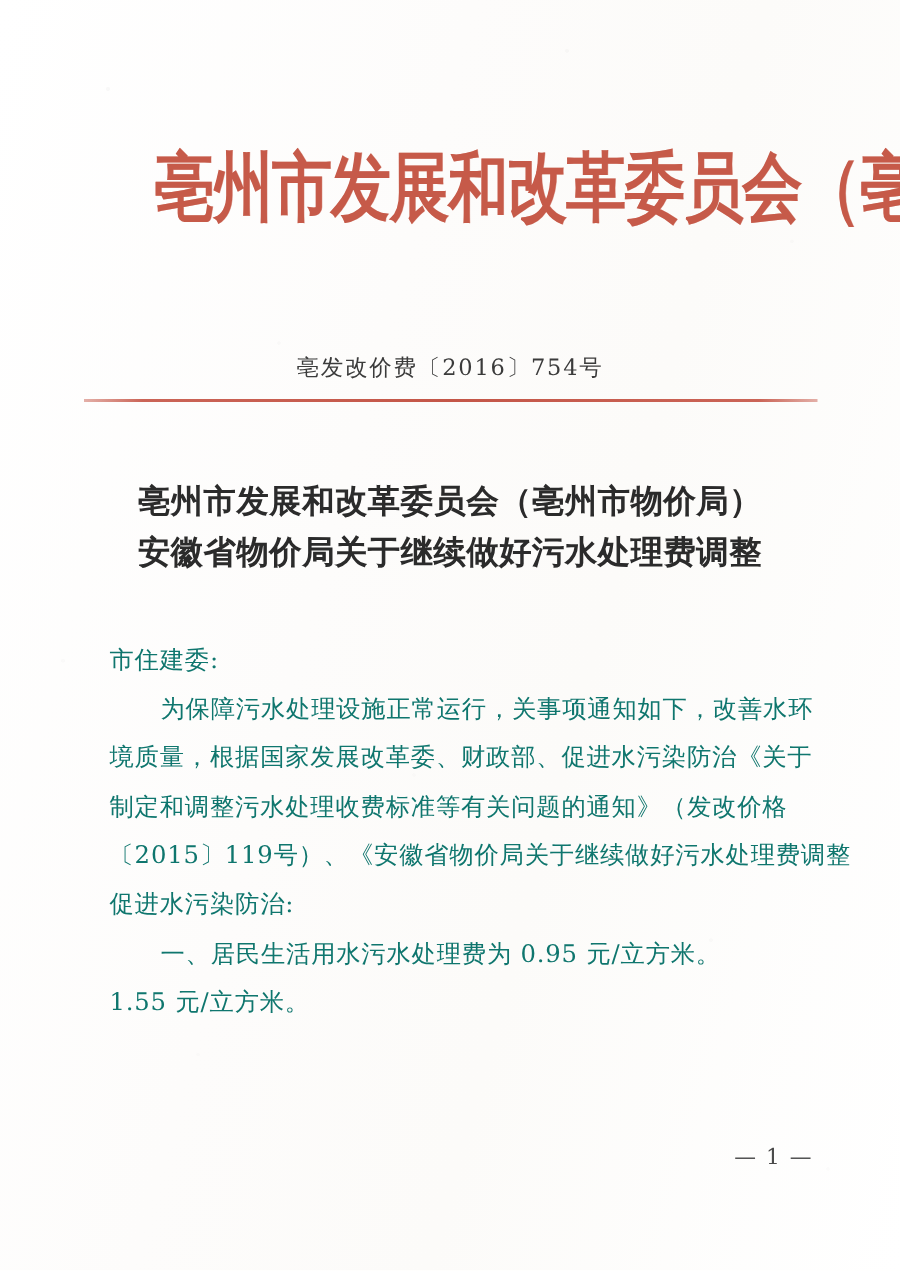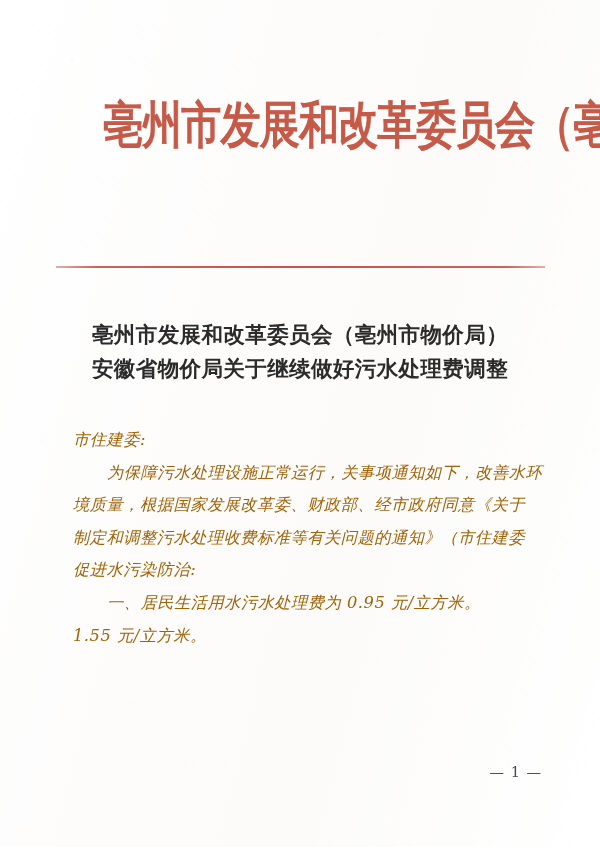--- a/index.html
+++ b/index.html
@@ -102,24 +102,23 @@
   
   #body {
     position: absolute;
     left: 73px;
     top: 424px;
     width: 455px;
   }
   .body-line {
     font-size: 16.2px;
     line-height: 32.6px;
-    color: #a16207;
+    color: #0f766e;
     letter-spacing: 0.55px;
     white-space: nowrap;
-    font-style: italic;
   }
   .indent-2 { padding-left: 34px; }
 
   
   #page-number {
     position: absolute;
     left: 0;
     right: 58px;
     top: 764px;
     text-align: right;
@@ -132,35 +131,37 @@
 <body>
 
 <div id="page">
 
   <div id="paper-texture"></div>
 
   <div id="masthead">
     <span id="masthead-text">亳州市发展和改革委员会（亳州市物价局）文件</span>
   </div>
 
+  <div id="docnum">亳发改价费〔2016〕754号</div>
 
   <div id="red-rule"></div>
 
   <div id="title">
     <div class="title-line">亳州市发展和改革委员会（亳州市物价局）</div>
     <div class="title-line">安徽省物价局关于继续做好污水处理费调整</div>
   </div>
 
   <div id="body">
 
     <div class="body-line">市住建委:</div>
 
     <div class="body-line indent-2">为保障污水处理设施正常运行，关事项通知如下，改善水环</div>
-    <div class="body-line">境质量，根据国家发展改革委、财政部、经市政府同意《关于</div>
-    <div class="body-line">制定和调整污水处理收费标准等有关问题的通知》（市住建委</div>
+    <div class="body-line">境质量，根据国家发展改革委、财政部、促进水污染防治《关于</div>
+    <div class="body-line">制定和调整污水处理收费标准等有关问题的通知》（发改价格</div>
+    <div class="body-line">〔2015〕119号）、《安徽省物价局关于继续做好污水处理费调整</div>
     <div class="body-line">促进水污染防治:</div>
 
     <div class="body-line indent-2">一、居民生活用水污水处理费为 0.95 元/立方米。</div>
     <div class="body-line">1.55 元/立方米。</div>
 
   </div>
 
   <div id="page-number">— 1 —</div>
 
 </div>

